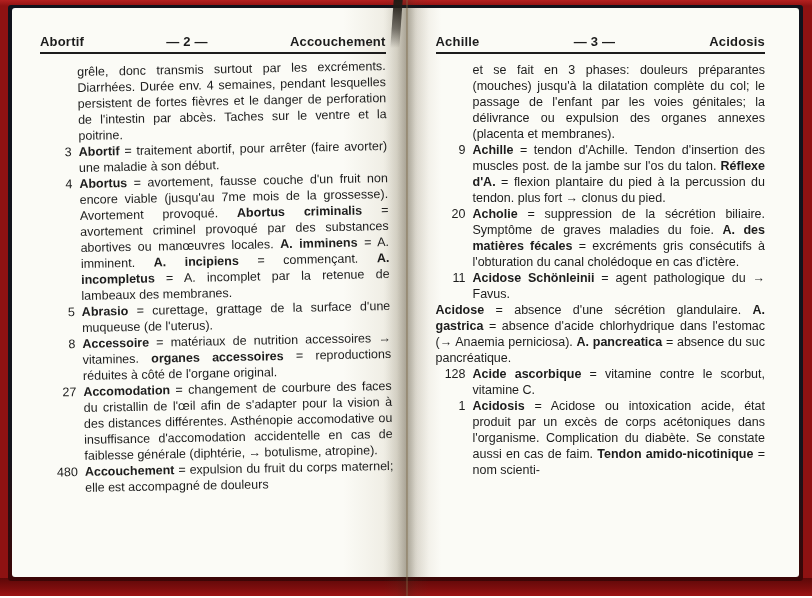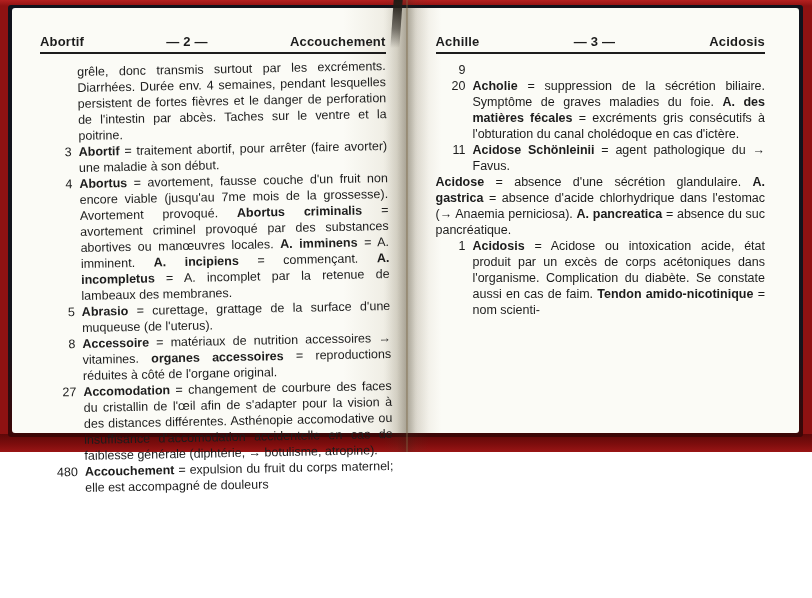--- a/index.html
+++ b/index.html
@@ -1,18 +1,18 @@
 <!DOCTYPE html>
 <html style="--cover: #8e1212; --page: #fbfbf6; --ink: #1c1c1c;"><head>
 <meta charset="utf-8">
 <title>Scanned dictionary spread</title>
 <style>
   html,body{margin:0;padding:0;width:812px;height:598px;overflow:hidden;
     font-family:"Liberation Sans", sans-serif;}
-  #stage{position:relative;width:812px;height:452px;background:var(--cover,#8e1212);}
+  #stage{position:relative;width:812px;height:596px;background:var(--cover,#8e1212);}
   
   #cover-top-sheen{position:absolute;left:0;right:0;top:0;height:6px;
     background:linear-gradient(180deg,#b42020,#8e1212);}
   #cover-bottom{position:absolute;left:0;right:0;bottom:0;height:18px;
     background:linear-gradient(180deg,#5d0808 0%,#7c0d0d 55%,#9a1515 100%);}
   
   #board{position:absolute;left:8px;right:9px;top:5px;bottom:15px;border-radius:3px;
     background:linear-gradient(180deg,#10121c 0%,#14141c 78%,#3d0606 100%);}
   
   #pages{position:absolute;left:12px;right:13px;top:8px;bottom:19px;display:flex;}
@@ -100,34 +100,40 @@
     <div class="page right">
       <div class="page-inner">
         <div class="pg-header">
           <span>Achille</span>
           <span class="pgnum">— 3 —</span>
           <span>Acidosis</span>
         </div>
         <div class="entries">
             <div class="entry">
               <span class="num"></span>
+              <span class="etext"><span>et se fait en 3 phases: douleurs préparantes (mouches) jusqu'à la dilatation complète du col; le passage de l'enfant par les voies génitales; la délivrance ou expulsion des organes annexes (placenta et membranes).</span></span>
             </div>
             <div class="entry">
               <span class="num">9</span>
+              <span class="etext"><span class="bold">Achille</span><span> = tendon d'Achille. Tendon d'insertion des muscles post. de la jambe sur l'os du talon. </span><span class="bold">Réflexe d'A.</span><span> = flexion plantaire du pied à la percussion du tendon. plus fort → clonus du pied.</span></span>
             </div>
             <div class="entry">
               <span class="num">20</span>
               <span class="etext"><span class="bold">Acholie</span><span> = suppression de la sécrétion biliaire. Symptôme de graves maladies du foie. </span><span class="bold">A. des matières fécales</span><span> = excréments gris consécutifs à l'obturation du canal cholédoque en cas d'ictère.</span></span>
             </div>
             <div class="entry">
               <span class="num">11</span>
               <span class="etext"><span class="bold">Acidose Schönleinii</span><span> = agent pathologique du → Favus.</span></span>
             </div>
             <div class="entry">
               <span class="etext"><span class="bold">Acidose</span><span> = absence d'une sécrétion glandulaire. </span><span class="bold">A. gastrica</span><span> = absence d'acide chlorhydrique dans l'estomac (→ Anaemia perniciosa). </span><span class="bold">A. pancreatica</span><span> = absence du suc pancréatique.</span></span>
+            </div>
+            <div class="entry">
+              <span class="num">128</span>
+              <span class="etext"><span class="bold">Acide ascorbique</span><span> = vitamine contre le scorbut, vitamine C.</span></span>
             </div>
             <div class="entry">
               <span class="num">1</span>
               <span class="etext"><span class="bold">Acidosis</span><span> = Acidose ou intoxication acide, état produit par un excès de corps acétoniques dans l'organisme. Complication du diabète. Se constate aussi en cas de faim. </span><span class="bold">Tendon amido-nicotinique</span><span> = nom scienti-</span></span>
             </div>
           </div>
       </div>
     </div>
 
   </div>

